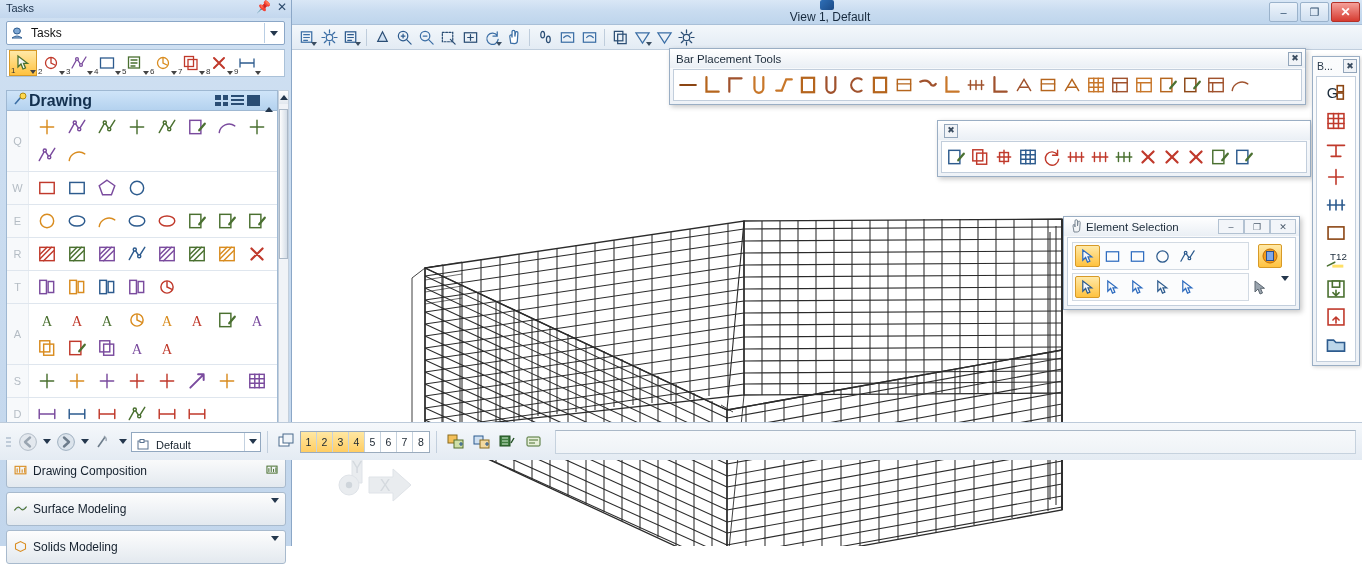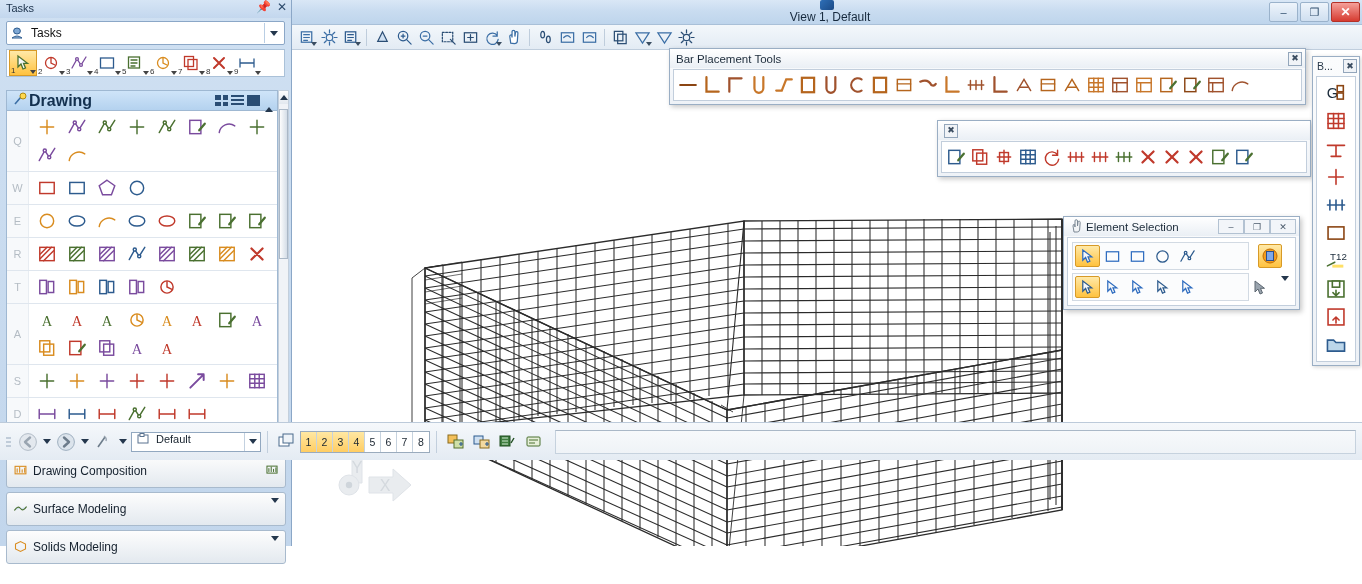--- a/index.html
+++ b/index.html
@@ -186,21 +186,21 @@
   
   #statusbar {
     position:absolute; left:0; bottom:0; width: 1362px; height: 38px;
     background: linear-gradient(to bottom,#f5f8fb,#e4ebf3);
     border-top: 1px solid #bccada;
     display: flex; align-items: center; padding-left: 6px;
   }
   .sb-btn { width:26px;height:26px; display:flex;align-items:center;justify-content:center;cursor:pointer;}
   .sb-combo {
     width: 130px; height: 20px; background:#fff; border:1px solid #92a8c0;
-    display:flex; align-items:flex-start; padding-left:2px; margin-left:2px;
+    display:flex; align-items:flex-end; padding-left:2px; margin-left:2px;
   }
   .sb-combo .lbl { flex:1; font-size:11px; color:#16212c; padding-left:4px; }
   .sb-combo .ar { width:16px;height:18px;display:flex;align-items:center;justify-content:center;
      border-left:1px solid #c3d1e0;}
   .sb-sep { width:1px;height:22px;background:#c2cfdd; margin:0 6px; }
   .lvl-group { display:flex; border:1px solid #9aabbd; }
   .lvl {
     width: 16px; height: 20px; font-size:10.5px; display:flex;align-items:center;justify-content:center;
     border-right:1px solid #c6d2de; background:#fff; color:#1a2530; cursor:pointer;
   }

